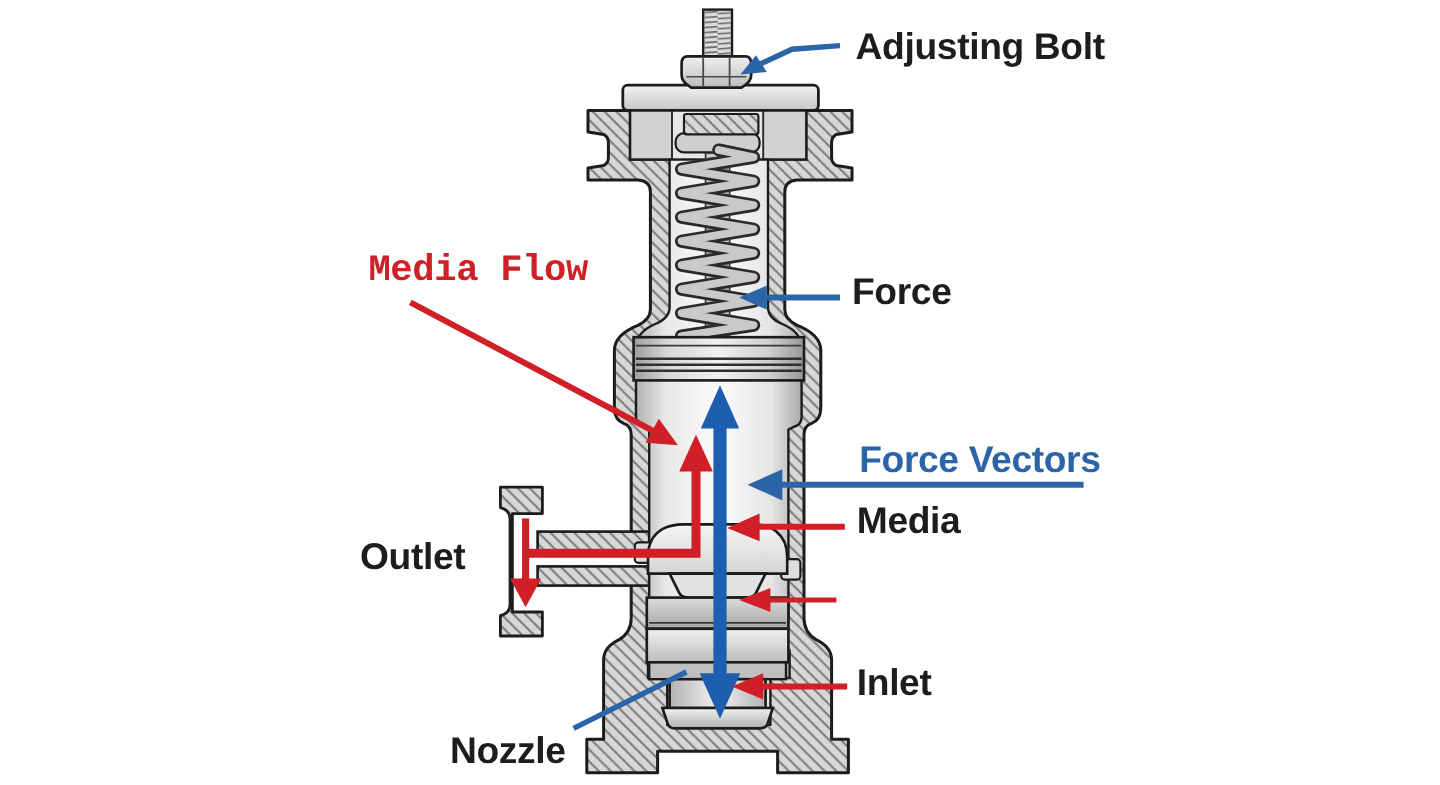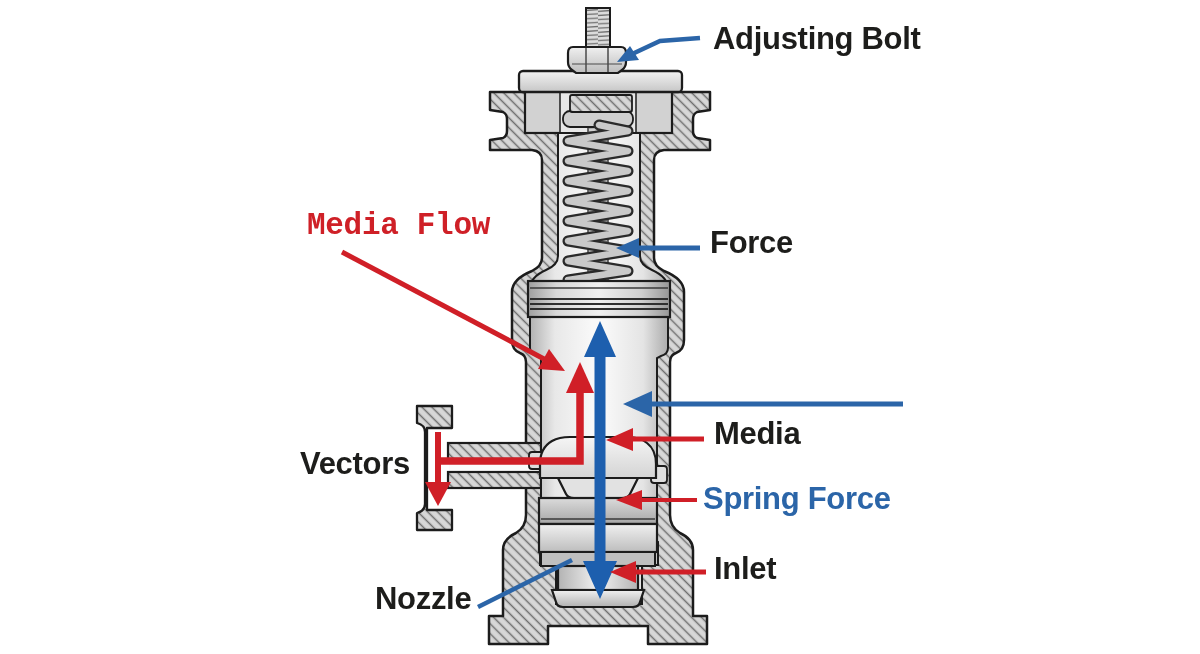--- a/index.html
+++ b/index.html
@@ -195,19 +195,19 @@
   <g>
     <line x1="706" y1="572" x2="634" y2="572" stroke="#d01f27" stroke-width="5"></line>
     <polygon points="610,572 636,561 636,583" fill="#d01f27"></polygon>
   </g>
   <line x1="478" y1="607" x2="572" y2="560" stroke="#2b65a8" stroke-width="4.5"></line>
 </svg>
 
 <div class="diagram-label" style="left:713px;top:23px;">Adjusting Bolt</div>
 <div class="diagram-label" style="left:710px;top:227px;">Force</div>
 <div class="diagram-label label-red" style="left:307px;top:210px;">Media Flow</div>
+<div class="diagram-label label-blue" style="left:716px;top:367px;">Force Vectors</div>
 <div class="diagram-label" style="left:714px;top:418px;">Media</div>
-<div class="diagram-label" style="left:300px;top:448px;">Vectors</div>
-<div class="diagram-label label-blue" style="left:703px;top:483px;">Spring Force</div>
+<div class="diagram-label" style="left:300px;top:448px;">Outlet</div>
 <div class="diagram-label" style="left:714px;top:553px;text-align:center;">Inlet</div>
-<div class="diagram-label" style="left:375px;top:583px;">Nozzle</div>
+<div class="diagram-label" style="left:375px;top:610px;">Nozzle</div>
 
 </div>
 
 </body></html>

